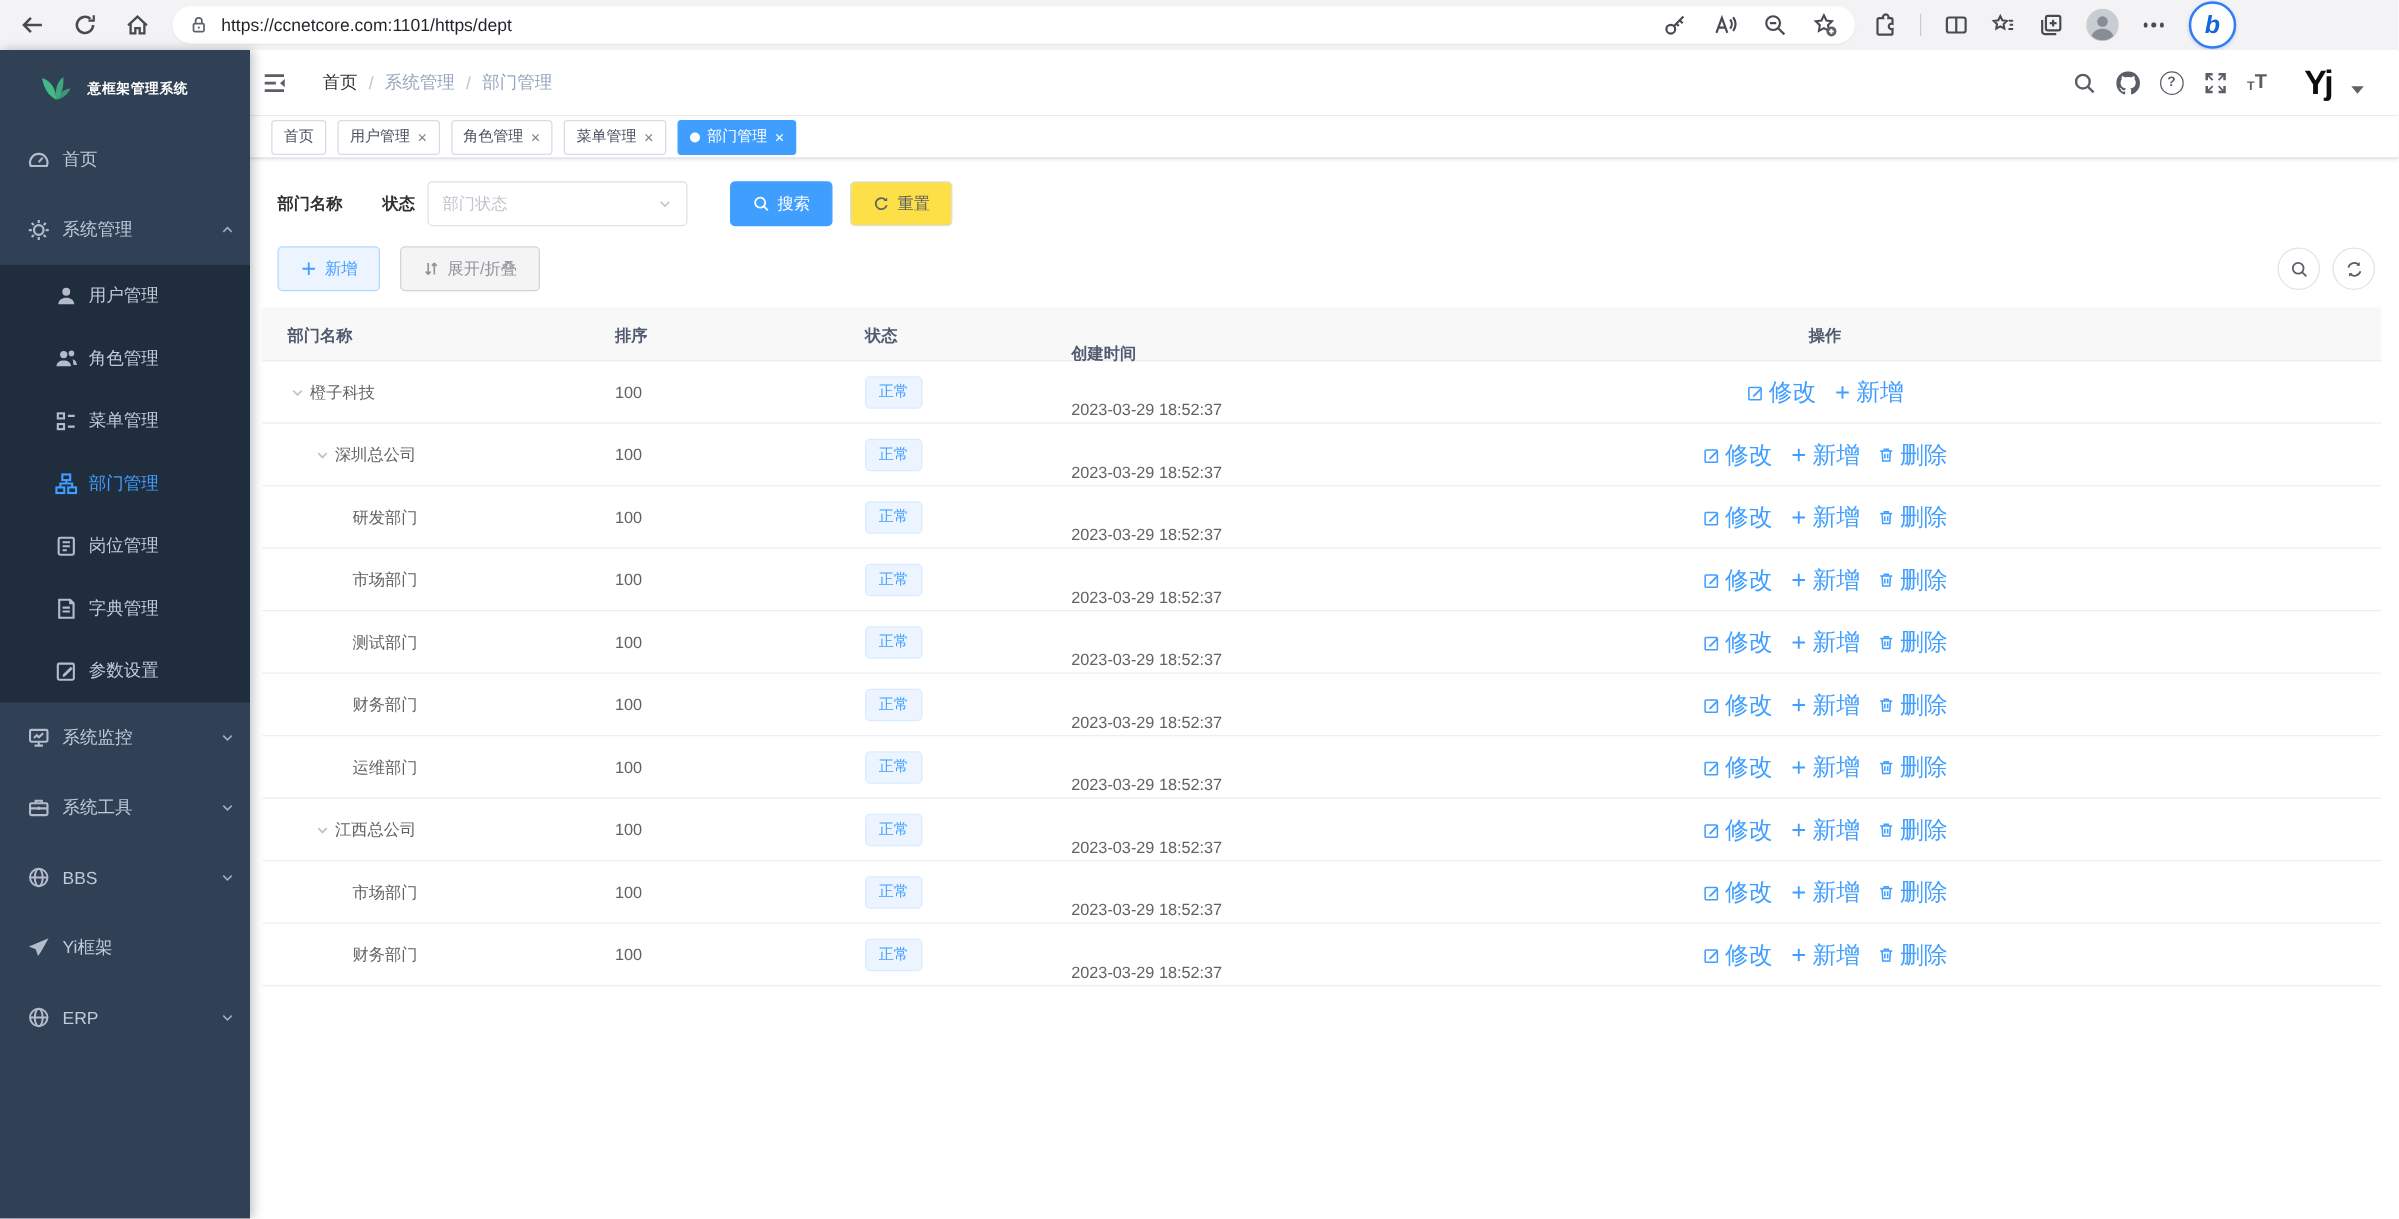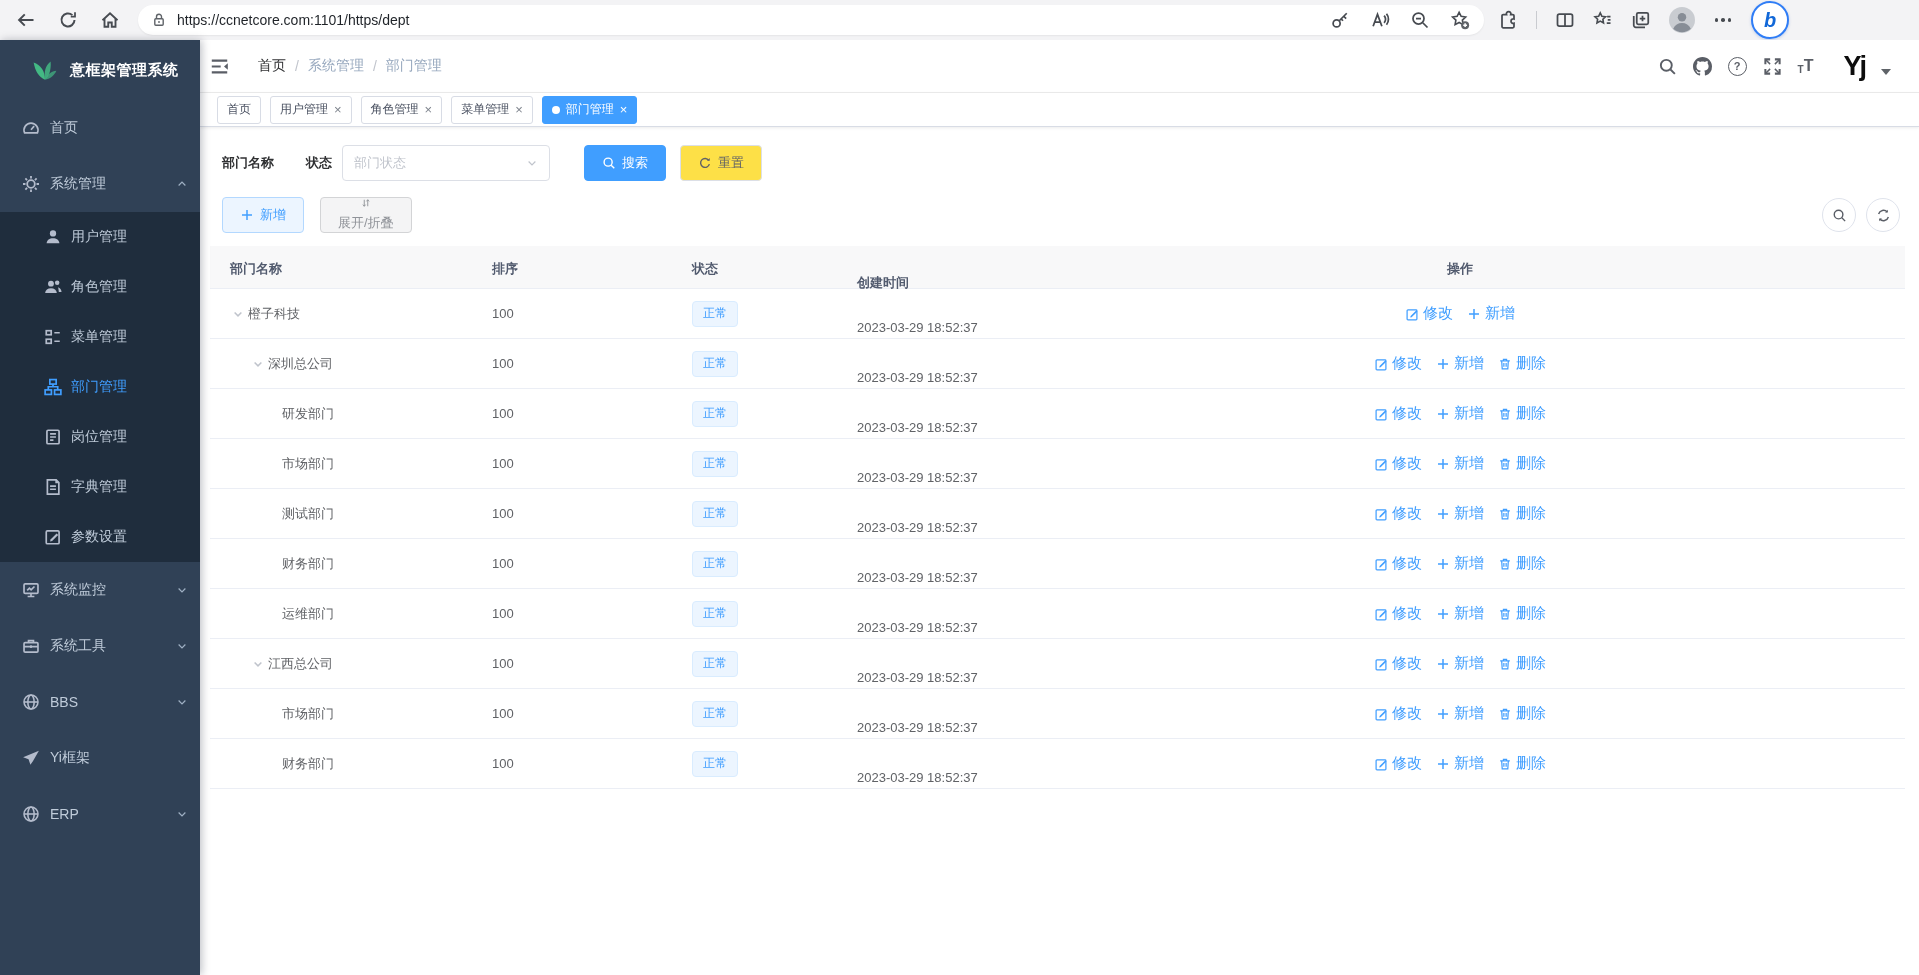--- a/index.html
+++ b/index.html
@@ -16,21 +16,21 @@
   .browser-right{display:flex;align-items:center;gap:18px;margin-left:14px;}
   .b-divider{width:1px;height:18px;background:#c9cbd0;}
   .avatar-wrap{width:26px;height:26px;}
   .dots{display:flex;gap:3px;}
   .dots i{width:3.5px;height:3.5px;border-radius:50%;background:#474b51;}
   .bing-badge{width:34px;height:34px;border-radius:50%;background:#fff;border:2px solid #2f7df6;display:flex;align-items:center;justify-content:center;font-weight:800;font-style:italic;color:#1268d8;font-size:20px;box-shadow:0 1px 3px rgba(31,90,200,.25);}
 
   
   .sidebar{position:absolute;top:40px;left:0;width:200px;bottom:0;background:#304156;box-shadow:2px 0 8px rgba(0,10,30,.25);z-index:4;}
   .logo-row{height:60px;display:flex;align-items:center;padding-left:32px;gap:12px;cursor:pointer;}
-  .logo-title{color:#fff;font-size:15px;font-weight:700;letter-spacing:.5px;}
+  .logo-title{color:#fff;font-size:11px;font-weight:700;letter-spacing:.5px;}
   .menu-item{position:relative;display:flex;align-items:center;color:#bfcbd9;font-size:14px;cursor:pointer;}
   .menu-item .mi{width:18px;height:18px;margin-right:10px;color:#b4bccc;flex:none;}
   .menu-item.top{height:56px;padding-left:22px;}
   .submenu{background:#1f2d3d;}
   .menu-item.sub{height:50px;padding-left:44px;}
   .menu-item.sub .mi{margin-right:9px;}
   .menu-item.active{color:#409eff;}
   .menu-item.active .mi{color:#409eff;}
   .chev{position:absolute;right:12px;width:12px;height:12px;color:#9fb0c3;}
 
@@ -69,40 +69,40 @@
   .f-select{width:184px;height:34px;border:1px solid #dcdfe6;border-radius:4px;padding:0 11px;margin-left:10px;display:flex;align-items:center;justify-content:space-between;cursor:pointer;background:#fff;}
   .f-select .ph{font-size:13px;color:#c0c4cc;}
   .f-select .chev2{width:12px;height:12px;color:#c0c4cc;}
   .gap32{margin-left:32px;}
   .btn{height:36px;display:inline-flex;align-items:center;gap:6px;border-radius:4px;font-size:13px;padding:0 17px;cursor:pointer;border:1px solid transparent;box-sizing:border-box;}
   .btn .bi{width:14px;height:14px;}
   .btn-primary{background:#409eff;border-color:#409eff;color:#fff;margin-left:34px;}
   .btn-plain{background:#fde047;border-color:#dcdfe6;color:#606266;margin-left:14px;}
   .toolbar-row{display:flex;align-items:center;margin-top:16px;}
   .btn-add{background:#ecf5ff;border-color:#b3d8ff;color:#409eff;margin-left:0;}
-  .btn-toggle{background:#f4f4f5;border-color:#d3d4d6;color:#909399;margin-left:16px;flex-direction:column;}
+  .btn-toggle{background:#f4f4f5;border-color:#d3d4d6;color:#909399;margin-left:16px;}
   .round-btns{margin-left:auto;display:flex;gap:10px;padding-right:5px;}
   .round-btn{width:32px;height:32px;border-radius:50%;border:1px solid #dfe3ec;background:#fff;display:flex;align-items:center;justify-content:center;color:#5a5e66;cursor:pointer;}
   .round-btn svg{width:15px;height:15px;}
 
   
   .table{margin:13px 0 0 -12px;}
   .tr{display:grid;grid-template-columns:270px 180px 185px 295px 640px 1fr;align-items:center;border-bottom:1px solid #ebeef5;height:49px;font-size:13px;color:#606266;}
   .tr.head{height:42px;background:#f8f8f9;font-weight:700;color:#515a6e;border-bottom:1px solid #ebeef5;}
   .td-name{padding-left:20px;display:flex;align-items:center;}
   .td-name.lvl1{padding-left:40px;}
   .td-name.lvl2{padding-left:72px;}
   .arrow{width:16px;height:16px;margin-right:2px;color:#c0c4cc;cursor:pointer;display:flex;align-items:center;justify-content:center;}
   .arrow svg{width:12px;height:12px;}
   .td-sort{padding-left:12px;}
   .td-status{padding-left:32px;}
   .td-time{padding-left:12px;margin-top:28px;}
   .td-ops{display:flex;justify-content:center;align-items:center;gap:14px;}
   .status-tag{display:inline-flex;align-items:center;height:24px;padding:0 10px;background:#ecf5ff;border:1px solid #d9ecff;color:#409eff;font-size:12px;border-radius:4px;}
-  .op-link{display:inline-flex;align-items:center;gap:4px;color:#409eff;font-size:15px;cursor:pointer;text-decoration:none;}
+  .op-link{display:inline-flex;align-items:center;gap:4px;color:#409eff;font-size:19px;cursor:pointer;text-decoration:none;}
   .op-link svg{width:14px;height:14px;}
 </style>
 </head>
 <body>
 
 <div class="screen">
 
   <div class="browser-bar">
     <div class="b-nav">
       <span class="bicon">

